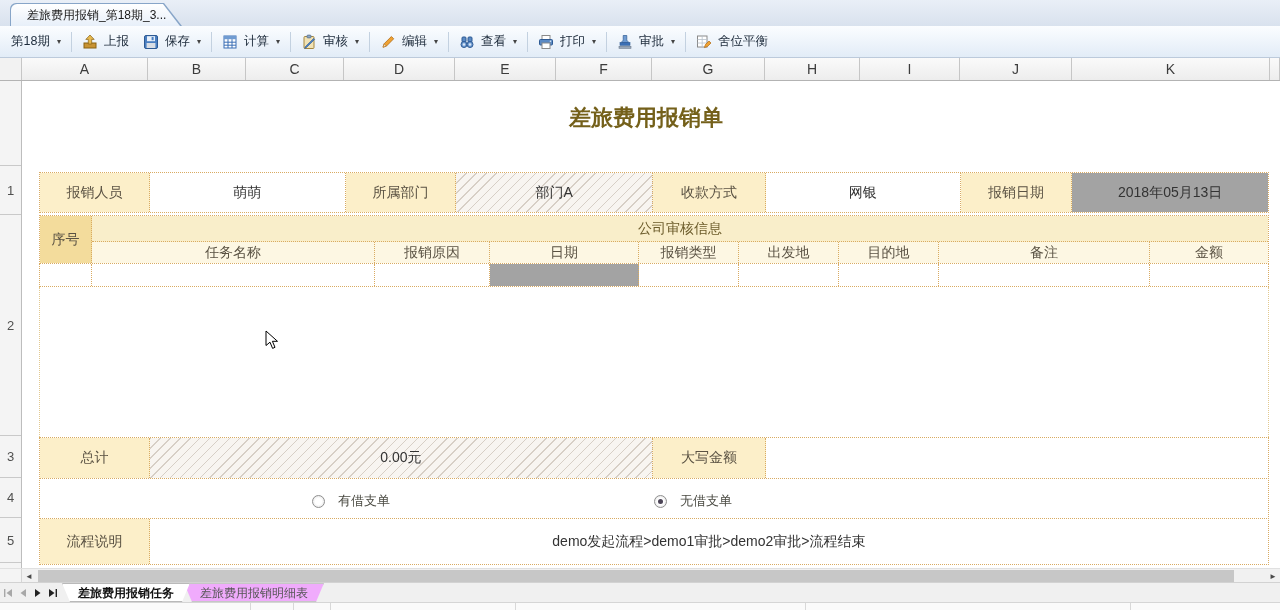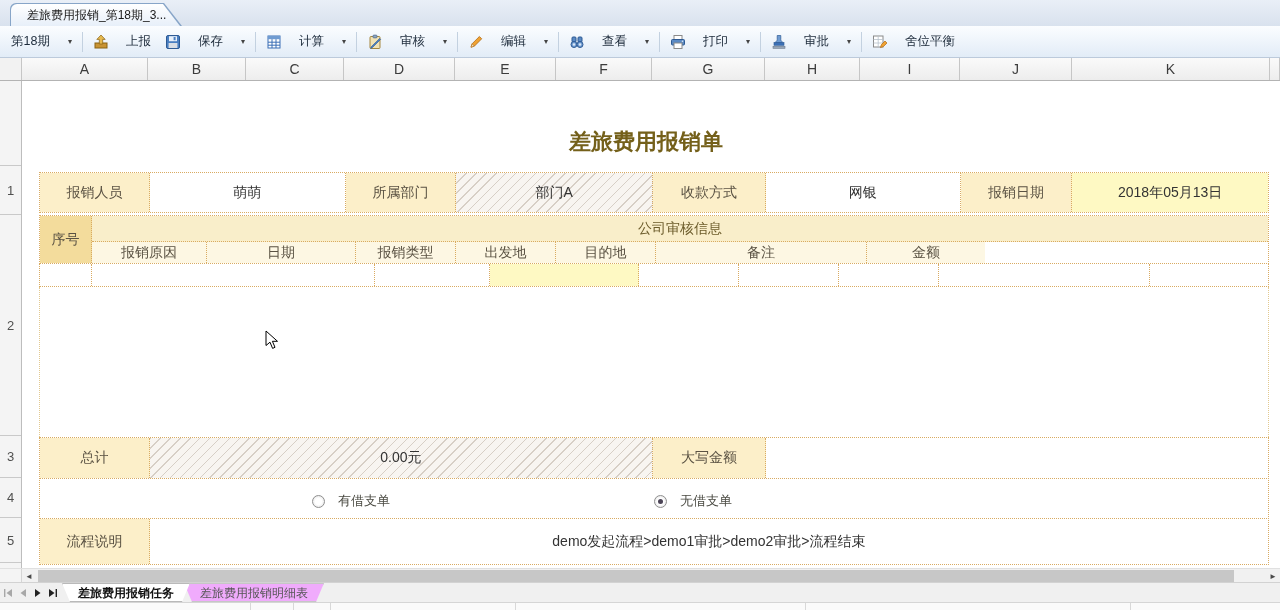--- a/index.html
+++ b/index.html
@@ -15,48 +15,48 @@
             border-top-left-radius:6px; padding:1px 0 16px 1px; }
   .doc-tab { height:22px; width:169px; background:linear-gradient(#ffffff,#e7eff9);
             clip-path:polygon(0 0,calc(100% - 17px) 0,100% 100%,0 100%);
             border-top-left-radius:6px; font-size:12px; color:#1a1a1a;
             display:flex; align-items:center; padding-left:16px; }
 
   
   .toolbar { position:absolute; left:0; top:26px; width:1280px; height:32px;
              background:linear-gradient(#fbfdff,#e2ecf7); border-bottom:1px solid #bccadb;
              display:flex; align-items:center; padding:0 4px; font-size:12.5px; color:#1c2a3a; }
-  .tb-item { display:flex; align-items:center; gap:17px; padding:4px 7px; border-radius:2px; cursor:default; white-space:nowrap; }
+  .tb-item { display:flex; align-items:center; gap:6px; padding:4px 7px; border-radius:2px; cursor:default; white-space:nowrap; }
   .tb-item svg { display:block; }
   .dd { font-size:8px; color:#444; margin-left:1px; }
   .tb-sep { width:1px; height:20px; background:#c3d1e0; margin:0 3px; }
 
   
   .colheaders { position:absolute; left:0; top:58px; width:1280px; height:23px;
                 background:linear-gradient(#fafafa,#ededed); border-bottom:1px solid #b3b3b3;
                 display:flex; font-size:14px; color:#3c3c3c; }
   .corner { width:22px; border-right:1px solid #c6c6c6; background:#f2f2f2; }
   .col-h { border-right:1px solid #c6c6c6; display:flex; align-items:center; justify-content:center; }
 
   .rowheaders { position:absolute; left:0; top:81px; width:22px; height:487px;
                 background:#f4f4f4; border-right:1px solid #bdbdbd; font-size:13px; color:#50504f; }
   .row-h { border-bottom:1px solid #c9c9c9; display:flex; align-items:center; justify-content:center; }
 
   
   .page { position:absolute; left:23px; top:81px; width:1257px; height:487px; background:#fff; }
   .page-title { position:absolute; left:0; top:20px; width:1246px; height:34px; line-height:34px;
-                text-align:center; font-size:22px; font-weight:bold; color:#74601a;margin-top:24px; }
+                text-align:center; font-size:22px; font-weight:bold; color:#74601a; }
 
   .form { position:absolute; left:16px; top:91px; width:1230px; height:394px; font-size:14px; color:#333; }
   .frow { position:absolute; left:0; width:1230px; display:flex; border:1px dotted #d9ab62; }
   .cell { display:flex; align-items:center; justify-content:center; border-right:1px dotted #d9ab62; overflow:hidden; }
   .cell:last-child { border-right:none; }
   .lbl   { background:#fcefc9; color:#5a5243; }
   .val   { background:#ffffff; }
-  .green { background:#fef9c3; }
+  .green { background:#a3a3a3; }
   .hatch { background-color:#f8f5f1;
            background-image:repeating-linear-gradient(135deg,#d7cfc6 0,#d7cfc6 1px,transparent 1px,transparent 7px); }
 
   .thead-corner { background:#f3dc9c; color:#5a5243; border-right:1px dotted #d9ab62;
                   display:flex; align-items:center; justify-content:center; }
   .group-band { background:#f9eeca; color:#6b5b2a; display:flex; align-items:center; justify-content:center;
                 border-bottom:1px dotted #d9ab62; }
   .subhead { background:#fdf7e3; color:#5a5243; }
   .empty-zone { position:absolute; left:0; width:1230px; border-left:1px dotted #e3c98f; border-right:1px dotted #e3c98f; }
 
@@ -243,20 +243,21 @@
         <div class="cell val" style="width:195px">网银</div>
         <div class="cell lbl" style="width:112px">报销日期</div>
         <div class="cell green" style="width:196px">2018年05月13日</div>
       </div>
 
       <div class="frow" style="top:43px; height:49px">
         <div class="thead-corner" style="width:52px">序号</div>
         <div style="width:1176px; display:flex; flex-direction:column">
           <div class="group-band" style="height:26px">公司审核信息</div>
           <div style="display:flex; flex:1">
+            <div class="cell subhead" style="width:283px">任务名称</div>
             <div class="cell subhead" style="width:115px">报销原因</div>
             <div class="cell subhead" style="width:149px">日期</div>
             <div class="cell subhead" style="width:100px">报销类型</div>
             <div class="cell subhead" style="width:100px">出发地</div>
             <div class="cell subhead" style="width:100px">目的地</div>
             <div class="cell subhead" style="width:211px">备注</div>
             <div class="cell subhead" style="width:118px">金额</div>
           </div>
         </div>
       </div>

